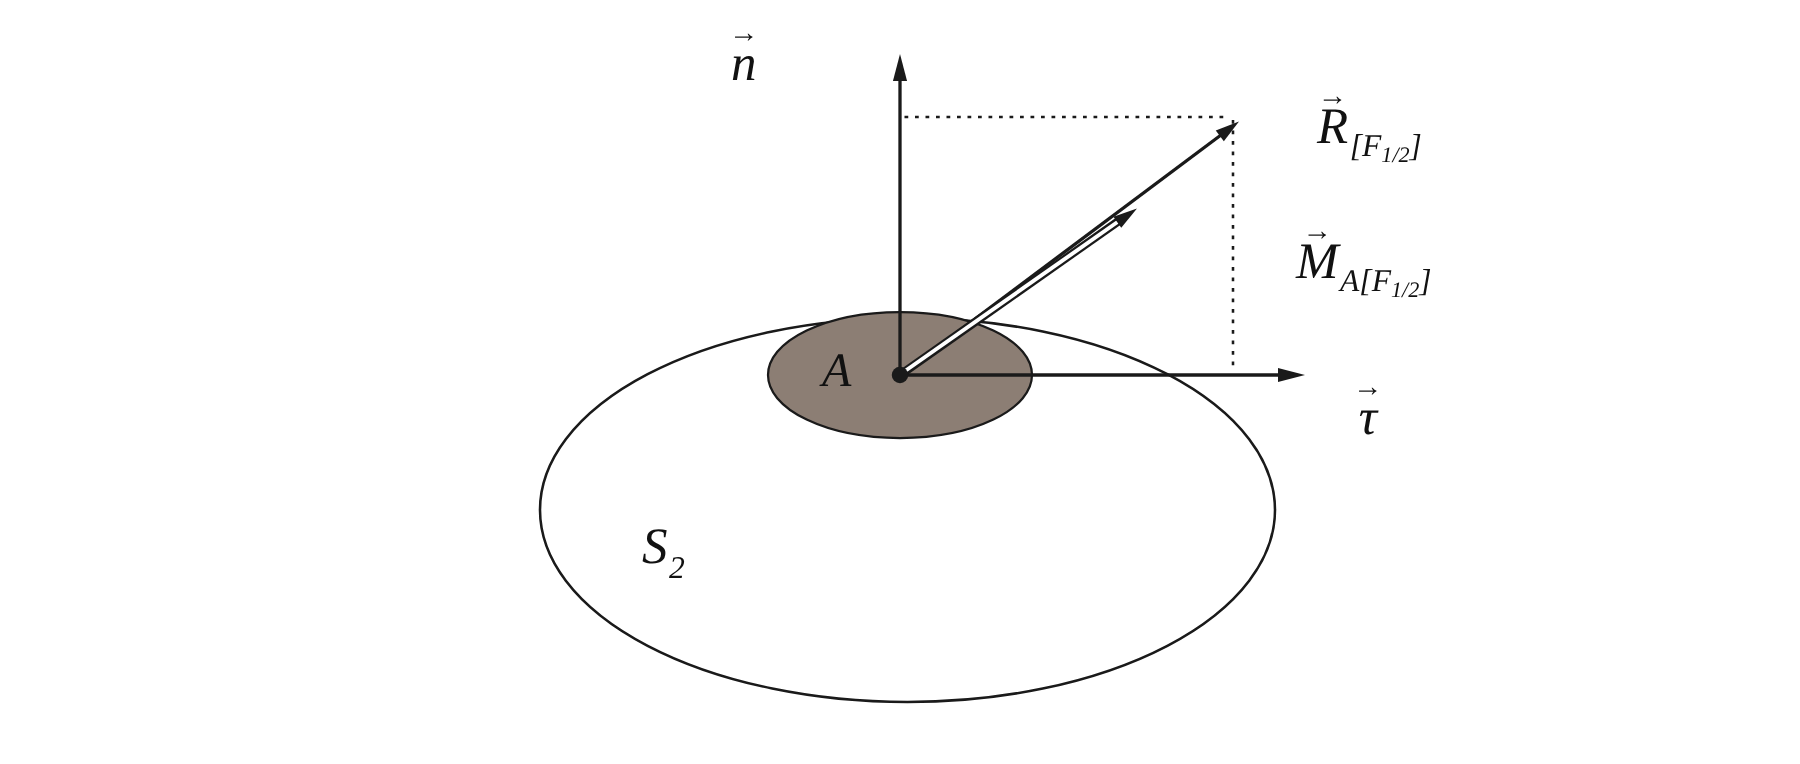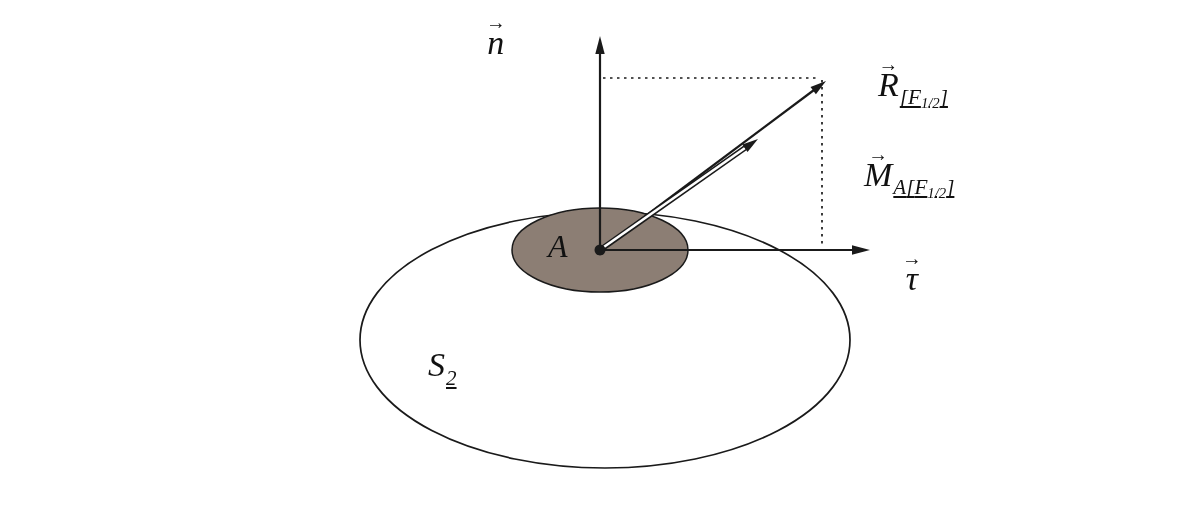--- a/index.html
+++ b/index.html
@@ -31,21 +31,20 @@
     line-height: 0.55;
     transform: translateY(1px);
   }
   .vec .letter { line-height: 0.95; }
   .sub {
     font-size: 0.62em;
     position: relative;
     top: 0.35em;
     margin-left: 1px;
     line-height: 1;
-    text-decoration: underline;
   }
   .sub .frac {
     font-size: 0.7em;
     position: relative;
     top: 0.25em;
   }
 </style>
 </head>
 <body>
 

